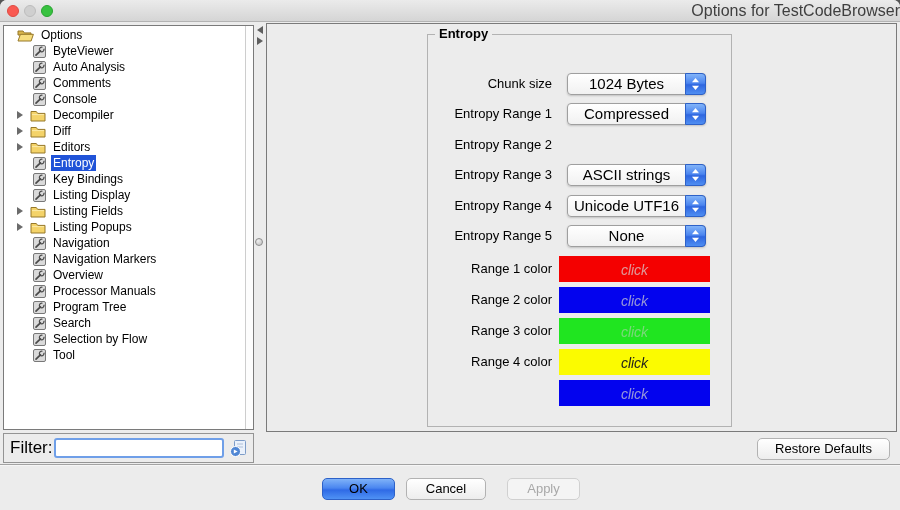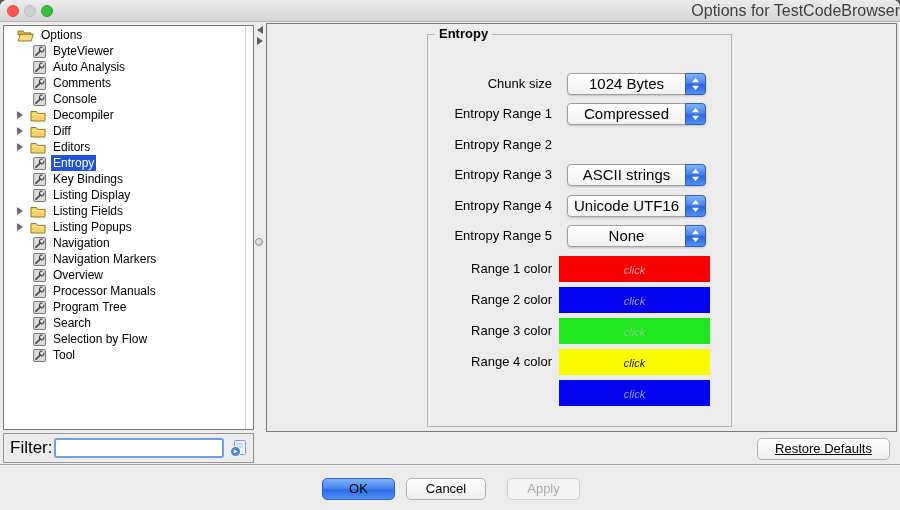--- a/index.html
+++ b/index.html
@@ -54,40 +54,40 @@
 
   .combo{position:absolute;left:139px;width:139px;height:22px;border:1px solid #9f9f9f;border-radius:4px;
     background:linear-gradient(#ffffff,#f1f1f1);box-shadow:0 1px 2px rgba(0,0,0,.18);cursor:default;}
   .cval{position:absolute;left:0;right:20px;top:0;text-align:center;line-height:20px;font-size:15px;color:#000;}
   .cap{position:absolute;right:-1px;top:-1px;bottom:-1px;width:21px;border-radius:0 4px 4px 0;
     border:1px solid #2d61c8;
     background:linear-gradient(#82b4f9,#4a84ef 46%,#2e66e0 54%,#4f8ef2);
     display:flex;align-items:center;justify-content:center;}
 
   .cbtn{position:absolute;left:131px;width:151px;height:26px;border:none;
-    font-style:italic;font-size:11px;text-align:center;line-height:26px;cursor:pointer;}
+    font-style:italic;font-size:14px;text-align:center;line-height:26px;cursor:pointer;}
 
   
   .filterrow{position:absolute;left:3px;top:433px;width:251px;height:30px;background:#ececec;
     border:1px solid #949494;}
   .filterlabel{position:absolute;left:6px;top:0;line-height:28px;font-size:17px;color:#000;}
   .filterinput{position:absolute;left:50px;top:4px;width:170px;height:20px;border:2px solid #6f9fe8;
     border-radius:3px;background:#fff;font-size:13px;padding:0 4px;outline:none;}
   .filtericonbtn{position:absolute;left:224px;top:4px;width:21px;height:21px;background:transparent;
     border:none;padding:0;cursor:pointer;display:flex;align-items:center;justify-content:center;}
 
   
   .sep{position:absolute;left:0;width:100%;top:464px;height:1px;background:#a3a3a3;}
   .sep2{position:absolute;left:0;width:100%;top:465px;height:1px;background:#f6f6f6;}
 
   
   .btn{position:absolute;height:22px;border-radius:5px;font-size:13px;text-align:center;
     line-height:20px;color:#000;cursor:pointer;padding:0;}
   .btn.restore{left:757px;top:438px;width:133px;background:linear-gradient(#ffffff,#ededed);
-    border:1px solid #b2b2b2;text-decoration:underline;}
+    border:1px solid #b2b2b2;}
   .btn.ok{left:322px;top:478px;width:73px;border:1px solid #2d61c8;
     background:linear-gradient(#7fb2f8,#4a86f0 45%,#2f6ae6 55%,#4f92f4);}
   .btn.cancel{left:406px;top:478px;width:80px;background:linear-gradient(#ffffff,#ededed);
     border:1px solid #b2b2b2;}
   .btn.apply{left:507px;top:478px;width:73px;background:#f4f4f4;border:1px solid #d0d0d0;color:#a8a8a8;}
 </style>
 </head>
 <body>
 
 <div class="window">

